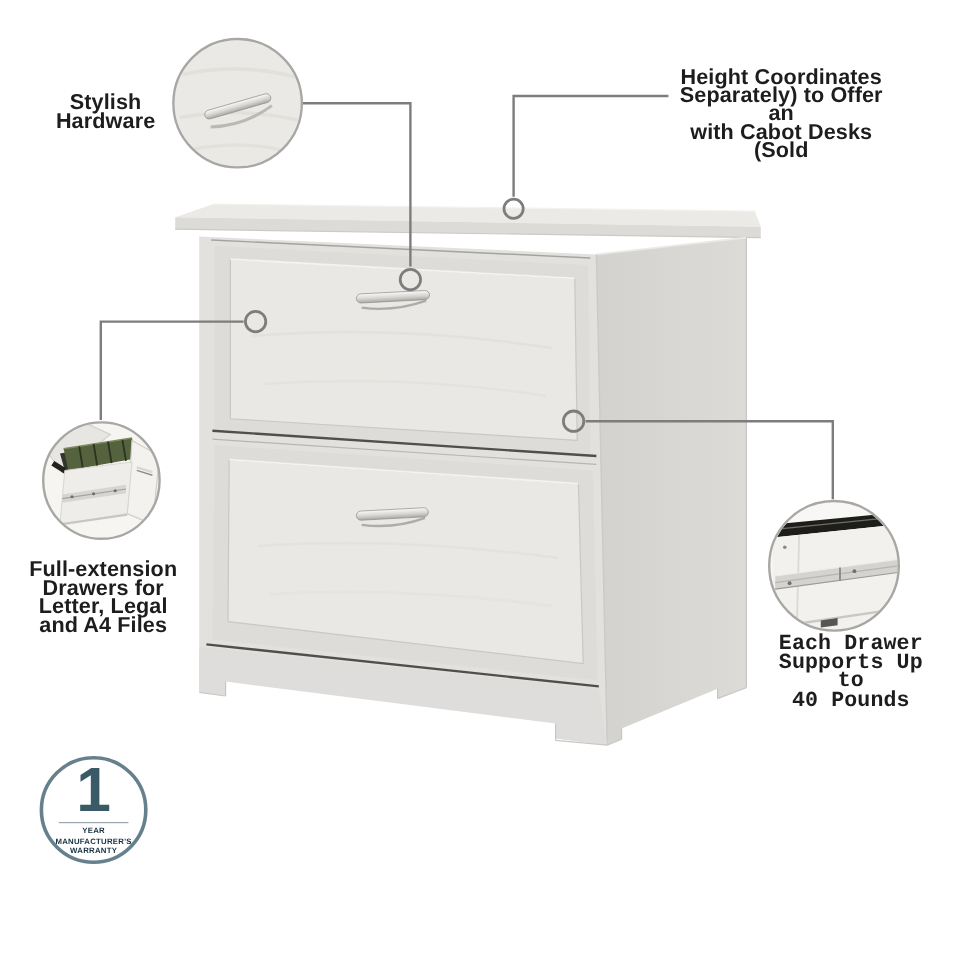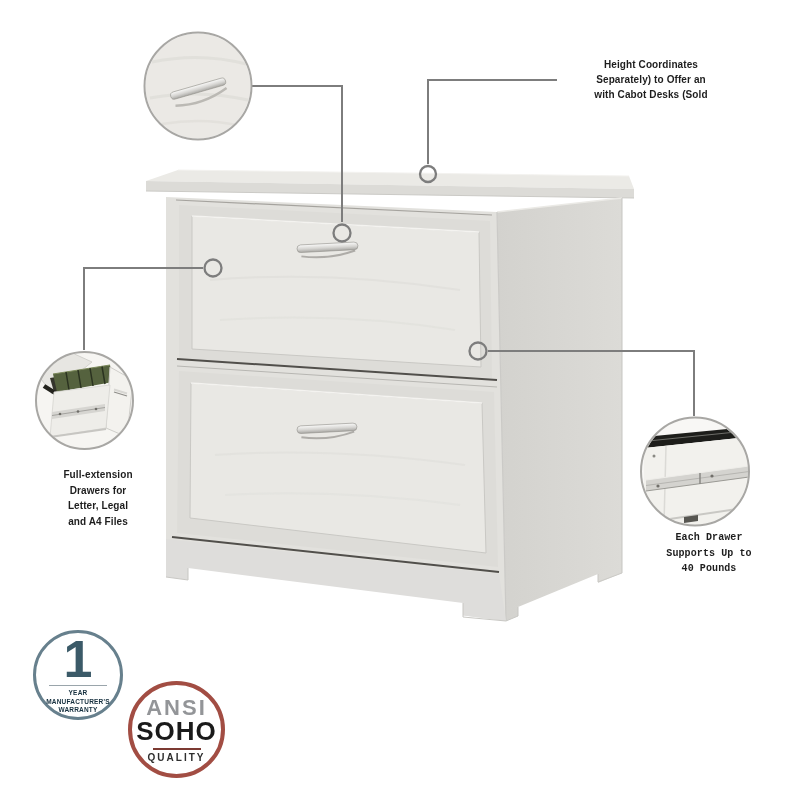--- a/index.html
+++ b/index.html
@@ -2,21 +2,21 @@
 <html><head>
 <meta charset="utf-8">
 <style>
   html,body{margin:0;padding:0;background:#ffffff;}
   #stage{
     position:relative;width:800px;height:800px;background:#ffffff;overflow:hidden;
     font-family:"Liberation Sans", sans-serif;color:#1d1d1d;
   }
   #stage svg{position:absolute;left:0;top:0;}
   .callout-label{
-    position:absolute;text-align:center;font-weight:bold;font-size:10px;line-height:15.5px;
+    position:absolute;text-align:center;font-weight:bold;font-size:18px;line-height:15.5px;
     color:#1d1d1d;letter-spacing:.1px;
   }
   .callout-label span{display:block;}
   .badge{
     position:absolute;border-radius:50%;background:#ffffff;box-sizing:border-box;
     display:flex;flex-direction:column;align-items:center;justify-content:center;text-align:center;
   }
   .badge-warranty{left:33px;top:630px;width:90px;height:90px;border:3.5px solid #67808d;}
   .badge-warranty .num{font-size:52px;font-weight:bold;color:#3b5a68;line-height:44px;margin-top:2px;}
   .badge-warranty .rule{width:58px;height:1px;background:#9aa5ab;margin:4px 0 3px 0;}
@@ -189,47 +189,45 @@
         </g>
         <circle cx="654" cy="456" r="1.5" fill="#8a8984"></circle>
           <circle cx="652" cy="506" r="1.5" fill="#8a8984"></circle>
         <path d="M656,521 L744,508" stroke="#c9c8c4" stroke-width="2" fill="none"></path>
         <polygon points="684,517 698,515 698,521 684,523" fill="#575651"></polygon>
       </g>
       <circle cx="695" cy="471.5" r="54" fill="none" stroke-width="2" stroke="#a8a7a4"></circle>
     </g>
   </svg>
 
+  <div class="callout-label" style="left:28px;top:78px;width:120px;">
+    <span>Stylish</span>
+    <span>Hardware</span>
+  </div>
 
   <div class="callout-label" style="left:563px;top:57px;width:176px;line-height:15.2px;">
     <span>Height Coordinates</span>
     <span>Separately) to Offer an</span>
     <span>with Cabot Desks (Sold</span>
   </div>
 
-  <div class="callout-label" style="left:28px;top:467px;width:140px;">
+  <div class="callout-label" style="left:16px;top:467px;width:140px;">
     <span>Full-extension</span>
     <span>Drawers for</span>
     <span>Letter, Legal</span>
     <span>and A4 Files</span>
   </div>
 
   <div class="callout-label" style="left:638px;top:530px;width:142px;font-family:Liberation Mono, monospace;">
     <span>Each Drawer</span>
     <span>Supports Up to</span>
     <span>40 Pounds</span>
   </div>
 
   <div class="badge badge-warranty">
     <div class="num">1</div>
     <div class="rule"></div>
     <div class="small">YEAR MANUFACTURER'S</div>
     <div class="small">WARRANTY</div>
   </div>
 
-  <div class="badge badge-ansi">
-    <div class="t1">ANSI</div>
-    <div class="t2">SOHO</div>
-    <div class="rule"></div>
-    <div class="t3">QUALITY</div>
-  </div>
 
 </div>
 
 </body></html>

